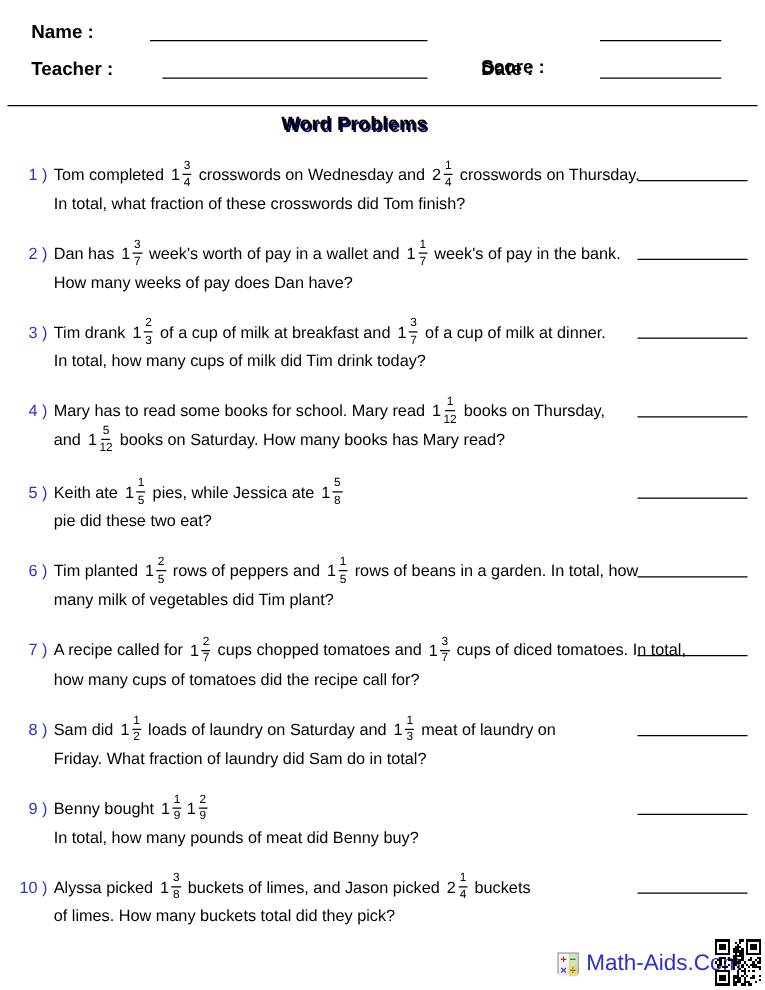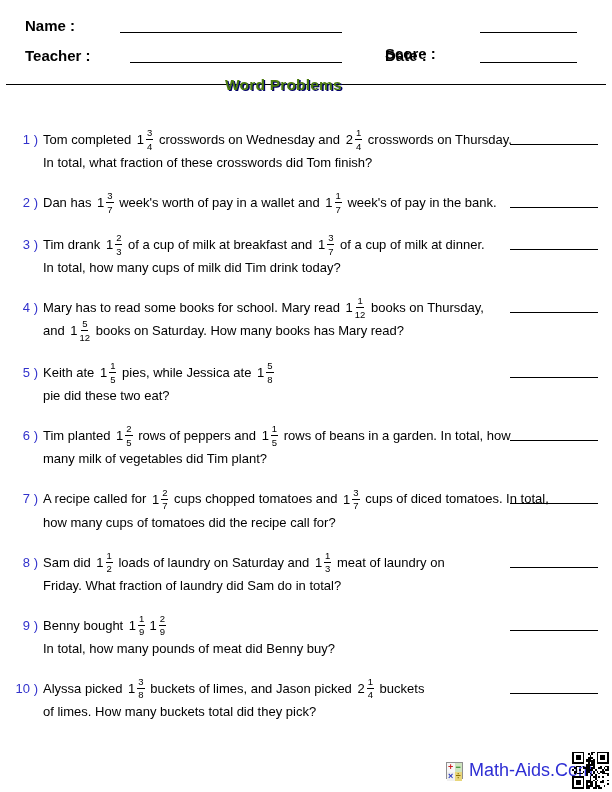--- a/index.html
+++ b/index.html
@@ -14,22 +14,22 @@
   #teacher-label{left:25px;top:47px;}
   #score-label{left:385px;top:17px;margin-top:28px;}
   #date-label{left:385px;top:47px;}
   .fill-line{position:absolute;height:0;border-bottom:1.6px solid #000;}
   #name-line{left:120px;top:32px;width:222px;}
   #teacher-line{left:130px;top:62px;width:212px;}
   #score-line{left:480px;top:32px;width:97px;}
   #date-line{left:480px;top:62px;width:97px;}
   .divider{position:absolute;left:6px;top:84px;width:600px;height:0;border-bottom:1.8px solid #000;}
   .title{
-    position:absolute;left:0;top:76px;width:567px;text-align:center;
-    font-size:15.5px;font-weight:bold;color:#4d7c0f;
+    position:absolute;left:0;top:91px;width:567px;text-align:center;
+    font-size:15.5px;font-weight:bold;color:#000000;
     text-shadow:1.3px 1.3px 0 #00006a;letter-spacing:.2px;
   }
   
   .problems{position:absolute;left:12px;top:129px;right:14px;}
   .problem{position:relative;display:flex;align-items:flex-start;margin-bottom:19px;}
   .pnum{
     flex:none;width:26px;text-align:right;margin-right:5px;
     font-size:13px;color:#3232cc;line-height:21px;white-space:pre;
   }
   .pbody{flex:1 1 auto;min-width:0;}
@@ -104,20 +104,21 @@
                 <span class="num">3</span>
                 <span class="den">7</span>
               </span>
             </span><span> week's worth of pay in a wallet and </span><span class="mixed">
               <span class="whole">1</span>
               <span class="frac">
                 <span class="num">1</span>
                 <span class="den">7</span>
               </span>
             </span><span> week's of pay in the bank.</span></div>
+          <div class="pline"><span>How many weeks of pay does Dan have?</span></div>
         </div>
         <span class="answer-line"></span>
       </div>
       <div class="problem">
         <span class="pnum">3 )</span>
         <div class="pbody">
           <div class="pline"><span>Tim drank </span><span class="mixed">
               <span class="whole">1</span>
               <span class="frac">
                 <span class="num">2</span>

